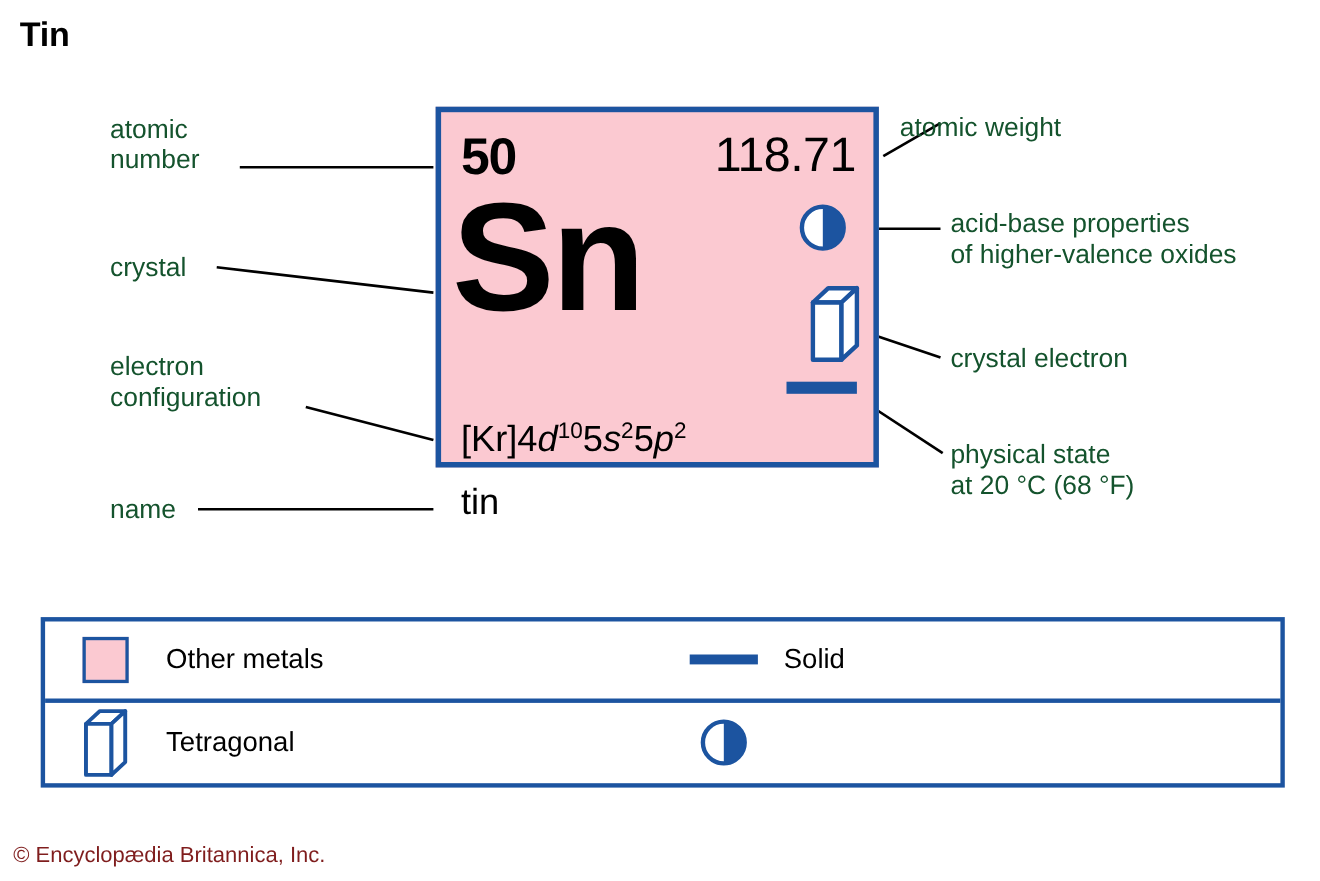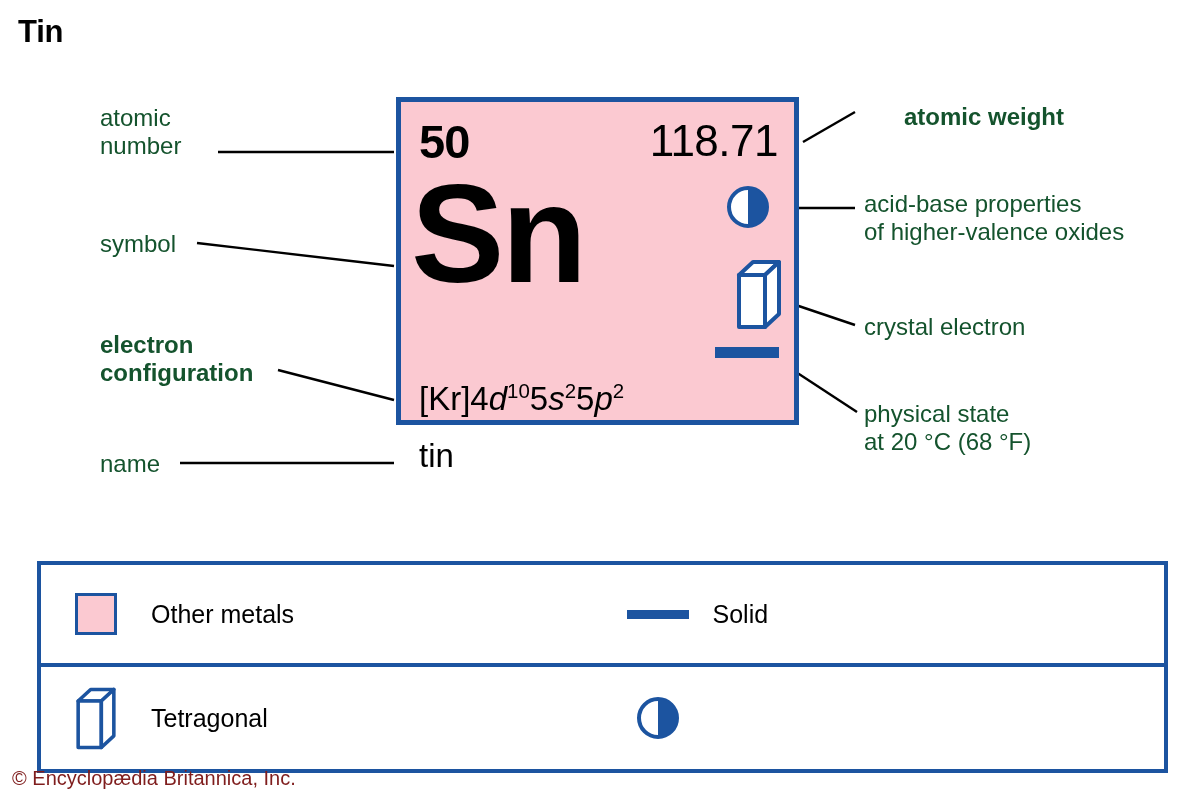--- a/index.html
+++ b/index.html
@@ -116,44 +116,44 @@
     font-size: 24px;
     line-height: 28px;
     color: #14532d;
     white-space: pre-line;
   }
   .callout.left  { text-align: left; }
   .callout.right { text-align: left; }
 
   #lbl-atomic-number      { left: 100px; top: 104px; }
   #lbl-symbol             { left: 100px; top: 230px; }
-  #lbl-electron-config    { left: 100px; top: 331px; font-weight: bold; }
+  #lbl-electron-config    { left: 100px; top: 320px; }
   #lbl-name               { left: 100px; top: 450px; }
 
-  #lbl-atomic-weight      { left: 904px; top: 103px; font-weight: bold; }
+  #lbl-atomic-weight      { left: 818px; top: 103px; }
   #lbl-acid-base          { left: 864px; top: 190px; }
   #lbl-crystal-structure  { left: 864px; top: 313px; }
   #lbl-physical-state     { left: 864px; top: 400px; }
 
   
   #leaders {
     position: absolute;
     left: 0; top: 0;
     width: 1200px;
     height: 801px;
     pointer-events: none;
   }
 
   
   #legend {
     position: absolute;
     left: 37px;
     top: 561px;
     width: 1131px;
-    height: 212px;
+    height: 155px;
     border: 4px solid #1c54a0;
     box-sizing: border-box;
     background: #ffffff;
   }
   .legend-row {
     position: relative;
     height: 50%;
     box-sizing: border-box;
     display: flex;
   }
@@ -236,21 +236,21 @@
     <polygon points="4,18 30,18 44,5 18,5" fill="#ffffff" stroke="#1c54a0" stroke-width="4" stroke-linejoin="round"></polygon>
     <rect x="4" y="18" width="26" height="52" fill="#ffffff" stroke="#1c54a0" stroke-width="4" stroke-linejoin="round"></rect>
     <polygon points="30,18 44,5 44,57 30,70" fill="#ffffff" stroke="#1c54a0" stroke-width="4" stroke-linejoin="round"></polygon>
   </svg>
 
   <div id="state-icon"></div>
 </div>
 
 <div class="callout left" id="lbl-atomic-number">atomic
 number</div>
-<div class="callout left" id="lbl-symbol">symbol</div>
+<div class="callout left" id="lbl-symbol">crystal</div>
 <div class="callout left" id="lbl-electron-config">electron
 configuration</div>
 <div class="callout left" id="lbl-name">name</div>
 
 <div class="callout right" id="lbl-atomic-weight">atomic weight</div>
 <div class="callout right" id="lbl-acid-base">acid-base properties
 of higher-valence oxides</div>
 <div class="callout right" id="lbl-crystal-structure">crystal electron</div>
 <div class="callout right" id="lbl-physical-state">physical state
 at 20 °C (68 °F)</div>

